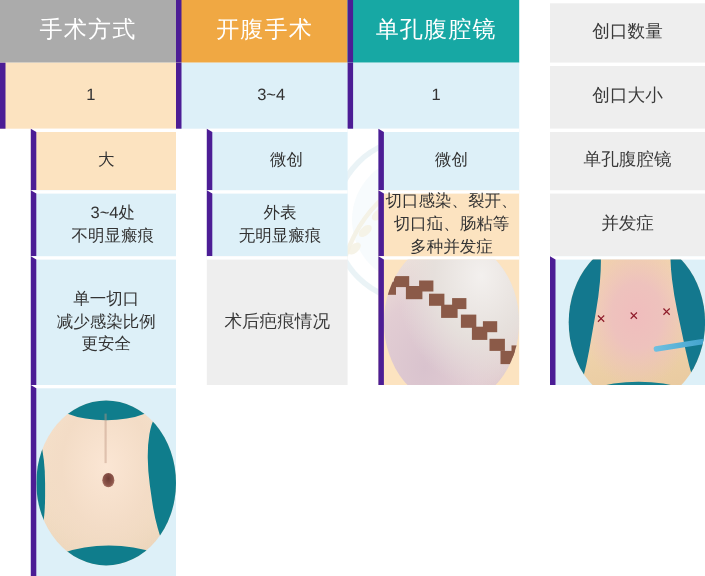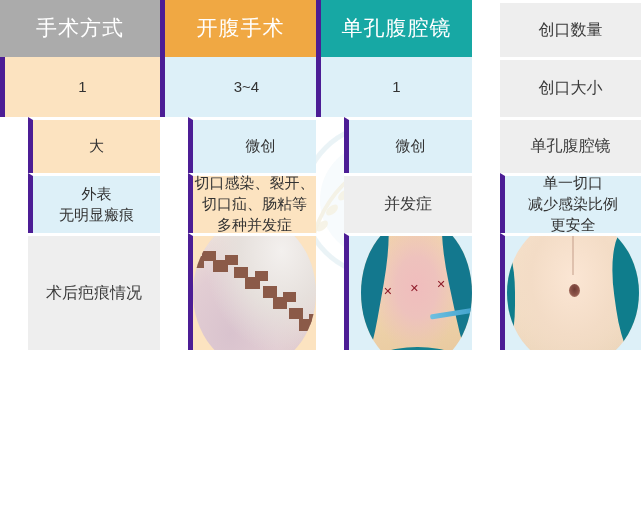--- a/index.html
+++ b/index.html
@@ -155,20 +155,21 @@
     <div class="cell c2 gap-l">1</div>
     <div class="cell c3 gap-l">3~4</div>
     <div class="cell c4 gap-l">1</div>
 
     <div class="cell c1 sep-top">创口大小</div>
     <div class="cell c2 gap-l sep-top">大</div>
     <div class="cell c3 gap-l sep-top">微创</div>
     <div class="cell c4 gap-l sep-top">微创</div>
 
     <div class="cell c1 sep-top">单孔腹腔镜</div>
+    <div class="cell c3 gap-l sep-top">3~4处<br>不明显瘢痕</div>
     <div class="cell c4 gap-l sep-top">外表<br>无明显瘢痕</div>
 
     <div class="cell c2 gap-l sep-top">切口感染、裂开、<br>切口疝、肠粘等<br>多种并发症</div>
     <div class="cell c1 sep-top">并发症</div>
     <div class="cell c4 gap-l sep-top">单一切口<br>减少感染比例<br>更安全</div>
 
     <div class="cell c1 sep-top">术后疤痕情况</div>
 
     <div class="cell c2 gap-l sep-top photo-cell">
       <div class="photo ph1">

